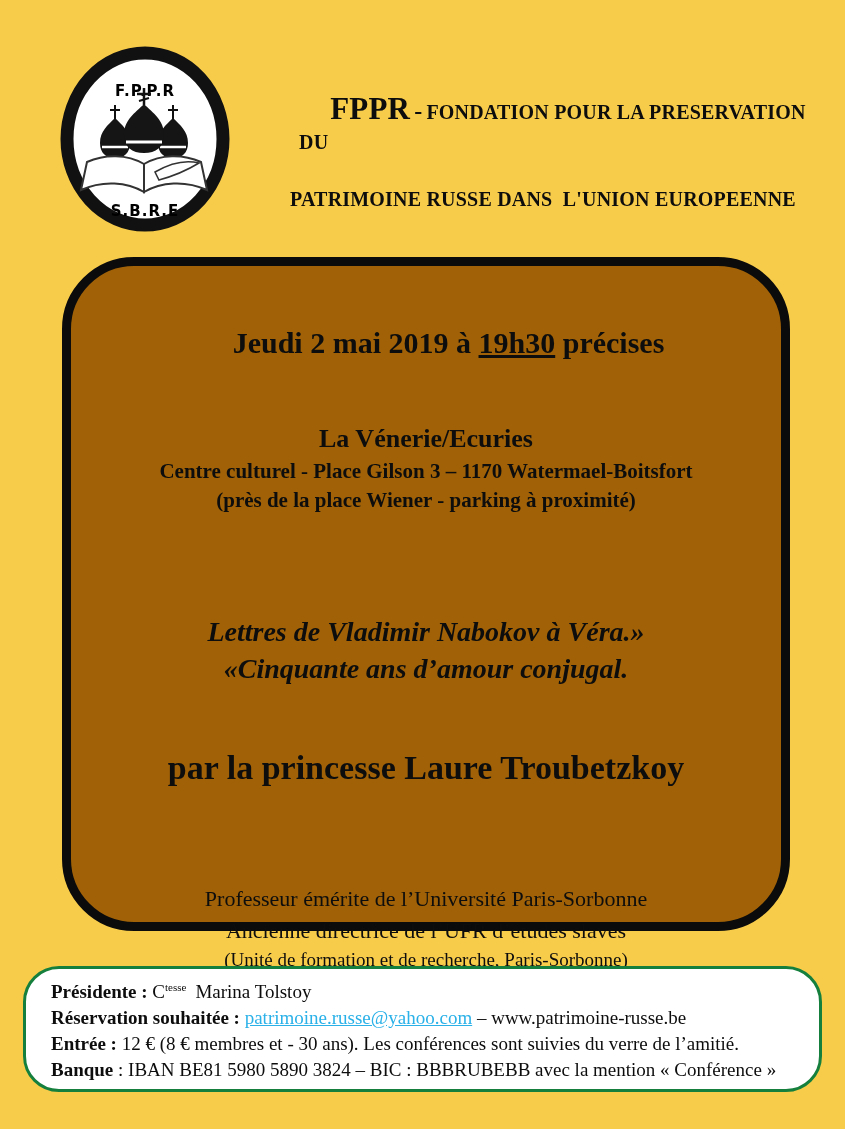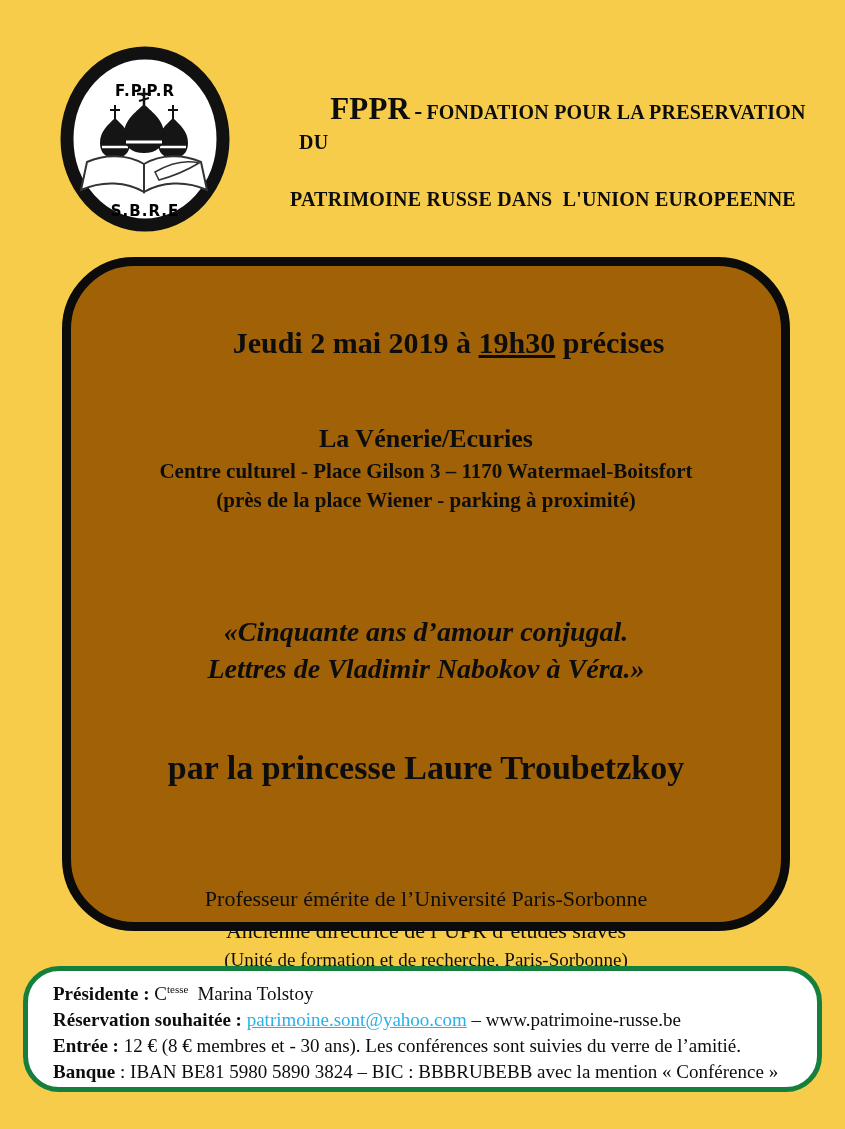--- a/index.html
+++ b/index.html
@@ -35,21 +35,21 @@
   .talk-title  { margin-top:100px; font-size:28px; font-weight:bold; font-style:italic; line-height:37px; }
   .speaker     { font-size:34px; font-weight:bold; margin-top:62px; }
   .role1       { font-size:22px; margin-top:99px; }
   .role2       { font-size:22px; margin-top:6px; }
   .role3       { font-size:19px; margin-top:5px; }
 
   
   .footer-box {
     position:absolute; left:23px; top:966px; width:799px; height:126px;
     box-sizing:border-box; background:#ffffff;
-    border:5px solid #15803d; border-radius:36px;
+    border:3px solid #15803d; border-radius:36px;
     padding:10px 18px 0 25px; font-size:19px;
   }
   .footer-box .row { line-height:26px; white-space:nowrap; }
   .b { font-weight:bold; }
   sup.ctesse { font-size:11px; line-height:0; }
   .name-gap { margin-left:9px; }
   .email { color:#2AB1E8; text-decoration:underline; cursor:pointer; }
 
   svg text { font-family:"DejaVu Sans","Liberation Sans",sans-serif; }
 </style>
@@ -102,39 +102,39 @@
   <div class="main-box">
     <div class="date-line">
       <span>Jeudi 2 mai 2019 à </span><span class="time-u">19h30</span><span> précises</span>
     </div>
 
     <div class="venue-name">La Vénerie/Ecuries</div>
     <div class="venue-addr">Centre culturel - Place Gilson 3 – 1170 Watermael-Boitsfort</div>
     <div class="venue-note">(près de la place Wiener - parking à proximité)</div>
 
     <div class="talk-title">
+      <div>Lettres de Vladimir Nabokov à Véra.»</div>
       <div>«Cinquante ans d’amour conjugal.</div>
-      <div>Lettres de Vladimir Nabokov à Véra.»</div>
     </div>
 
     <div class="speaker">par la princesse Laure Troubetzkoy</div>
 
     <div class="role1">Professeur émérite de l’Université Paris-Sorbonne</div>
     <div class="role2">Ancienne directrice de l’UFR d’études slaves</div>
     <div class="role3">(Unité de formation et de recherche, Paris-Sorbonne)</div>
   </div>
 
   <div class="footer-box">
     <div class="row">
       <span class="b">Présidente :</span>
       <span>C</span><sup class="ctesse">tesse</sup><span class="name-gap">Marina Tolstoy</span>
     </div>
     <div class="row">
       <span class="b">Réservation souhaitée :</span>
-      <a class="email">patrimoine.sont@yahoo.com</a>
+      <a class="email">patrimoine.russe@yahoo.com</a>
       <span>– www.patrimoine-russe.be</span>
     </div>
     <div class="row">
       <span class="b">Entrée :</span>
       <span>12 € (8 € membres et - 30 ans). Les conférences sont suivies du verre de l’amitié.</span>
     </div>
     <div class="row">
       <span class="b">Banque</span>
       <span>: IBAN BE81 5980 5890 3824 – BIC : BBBRUBEBB avec la mention « Conférence »</span>
     </div>

